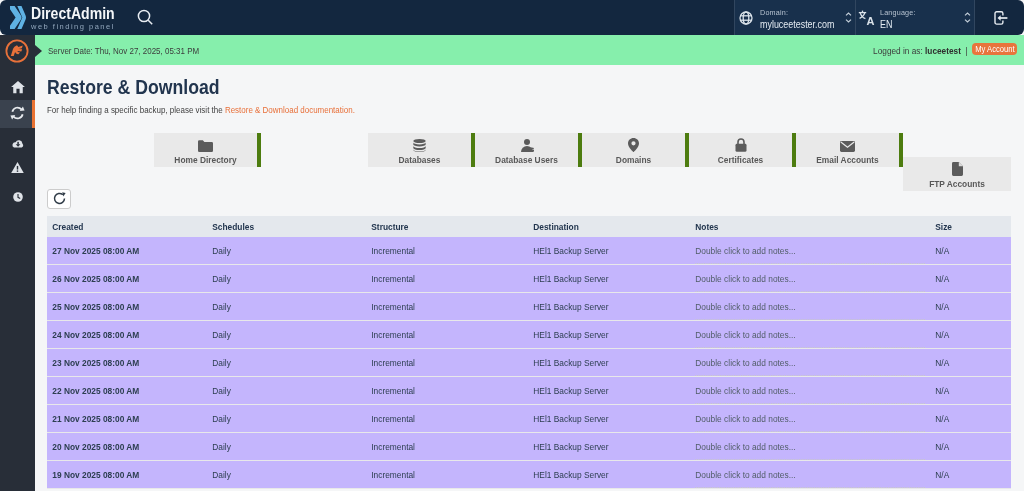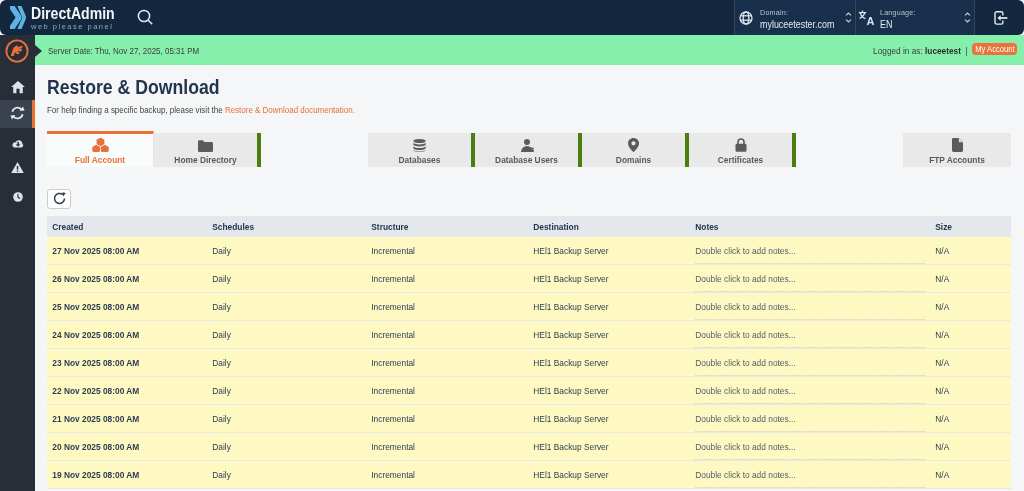--- a/index.html
+++ b/index.html
@@ -55,21 +55,21 @@
 .tab.sel .tlabel { color:#e8703a; }
 
 
 #refresh-btn { position:absolute; left:12px; top:124px; width:24px; height:20px; background:#fff; border:1px solid #ccc; border-radius:3px; text-align:center; }
 #refresh-btn svg { margin-top:2px; }
 
 
 #tbl { position:absolute; left:12px; top:151px; width:964px; }
 #thead { position:relative; height:21px; background:#e4e8ed; }
 #thead .th { position:absolute; top:0; height:21px; line-height:21px; font-size:9.5px; font-weight:bold; color:#22354e; padding-left:6px; transform:scaleX(0.88); transform-origin:0 50%; }
-.row { position:relative; height:28px; background:#fef9c3; border-bottom:1px solid #e8e8ea; }
+.row { position:relative; height:28px; background:#c4b5fd; border-bottom:1px solid #e8e8ea; }
 .row .td { position:absolute; top:0; height:27px; line-height:27px; font-size:9.5px; color:#2c3e50; padding-left:6px; white-space:nowrap; transform:scaleX(0.88); transform-origin:0 50%; }
 .row .td.b { font-weight:bold; }
 .row .notes { color:#515d68; }
 .row .notes span { display:inline-block; width:261px; line-height:13px; margin-top:5px; padding-bottom:6px; border-bottom:1px dotted #c9c9c9; }
 .c1 { left:0; width:160px; }
 .c2 { left:160px; width:159px; }
 .c3 { left:319px; width:162px; }
 .c4 { left:481px; width:162px; }
 .c5 { left:643px; width:240px; }
 .c6 { left:883px; width:81px; }
@@ -119,21 +119,21 @@
 
   <div id="navbar">
     <div id="logo-mark">
       <svg width="16" height="23" viewBox="0 0 16 23">
         <path fill="#5fb2e4" d="M0 0 L4.6 0 L10.8 9.2 Q11.6 10.4 11.6 11.5 Q11.6 12.6 10.8 13.8 L4.6 23 L0 23 L0 19.8 L5.6 11.5 L0 3.2 Z"></path>
         <path fill="#5fb2e4" d="M7.2 0 L11.4 0 L15.4 9.2 Q15.9 10.4 15.9 11.5 Q15.9 12.6 15.4 13.8 L11.4 23 L7.2 23 L12.2 11.5 L7.2 0 Z" transform="translate(0.1,0)"></path>
       </svg>
     </div>
     <div id="logo-text">
       <div class="da">DirectAdmin</div>
-      <div class="wcp">web please panel</div>
+      <div class="wcp">web finding panel</div>
     </div>
     <div id="nav-search">
       <svg width="17" height="17" viewBox="0 0 17 17">
           <circle cx="7" cy="7" r="5.6" fill="none" stroke="#e8edf2" stroke-width="1.5"></circle>
           <line x1="11.2" y1="11.2" x2="15.2" y2="15.2" stroke="#e8edf2" stroke-width="1.5"></line>
         </svg>
     </div>
 
     <div class="nav-box" id="box-domain"></div>
     <div class="nav-box" id="box-lang"></div>
@@ -190,30 +190,20 @@
       <circle cx="12" cy="12" r="10.6" fill="none" stroke="#e8713a" stroke-width="1.8"></circle>
       <path fill="#e8713a" d="M5.8 17 L8 10 C8.5 8.4 10.2 6.9 12 6.2 L13.4 8 L17.8 6.6 L16.8 9.3 L13.8 9.9 L17.2 10.3 L16.3 12.4 L12.4 12.1 C12.6 12.9 13.6 13.5 15 13.3 L13.5 15.2 C11.8 15.4 10.5 14.3 10.1 13.1 L8.7 17 Z"></path>
     </svg>
   </div>
 
   <div id="content">
     <h1 class="cond">Restore &amp; Download</h1>
     <div id="subtext" class="cond">For help finding a specific backup, please visit the <a href="#">Restore &amp; Download documentation.</a></div>
 
     <div id="tabs">
-      <div class="tab sel" style="left:0px; width:107px;">
-        <div class="ticon"><svg width="17" height="14" viewBox="0 0 17 14">
-              <g fill="#e8703a">
-                <path d="M8.5 -0.4 L12.4 1.8 L12.4 6 L8.5 8.2 L4.6 6 L4.6 1.8 Z"></path>
-                <path d="M4.2 6.8 L8.1 9 L8.1 13.2 L4.2 15.4 L0.3 13.2 L0.3 9 Z"></path>
-                <path d="M12.8 6.8 L16.7 9 L16.7 13.2 L12.8 15.4 L8.9 13.2 L8.9 9 Z"></path>
-              </g>
-            </svg></div>
-        <div class="tlabel">Full Account</div>
-      </div>
       <div class="tab" style="left:107px; width:107px;">
         <div class="ticon"><svg width="15" height="12" viewBox="0 0 15 12">
               <path fill="#5b5b5b" d="M0 1.5 A1.2 1.2 0 0 1 1.2 0.3 L4.8 0.3 L6.4 2 L13.8 2 A1.2 1.2 0 0 1 15 3.2 L15 10.8 A1.2 1.2 0 0 1 13.8 12 L1.2 12 A1.2 1.2 0 0 1 0 10.8 Z"></path>
             </svg></div>
         <div class="tlabel">Home Directory</div>
       </div>
       <div class="tab" style="left:321px; width:107px;">
         <div class="ticon"><svg width="13" height="13" viewBox="0 0 13 13">
               <g fill="#5b5b5b">
                 <ellipse cx="6.5" cy="2" rx="6.2" ry="2"></ellipse>
@@ -241,21 +231,28 @@
             </svg></div>
         <div class="tlabel">Domains</div>
       </div>
       <div class="tab" style="left:642px; width:107px;">
         <div class="ticon"><svg width="12" height="14" viewBox="0 0 12 14">
               <path d="M3 6 L3 4 a3 3 0 0 1 6 0 L9 6" fill="none" stroke="#5b5b5b" stroke-width="1.6"></path>
               <rect x="0.5" y="5.8" width="11" height="8" rx="1.4" fill="#5b5b5b"></rect>
             </svg></div>
         <div class="tlabel">Certificates</div>
       </div>
-      <div class="tab" style="left:856px; width:108px; border-right:none;">
+      <div class="tab" style="left:749px; width:107px;">
+        <div class="ticon"><svg width="15" height="11" viewBox="0 0 15 11">
+              <rect x="0" y="0" width="15" height="11" rx="1.4" fill="#5b5b5b"></rect>
+              <path d="M0.8 1 L7.5 6.2 L14.2 1" fill="none" stroke="#e9e9e9" stroke-width="1.2"></path>
+            </svg></div>
+        <div class="tlabel">Email Accounts</div>
+      </div>
+      <div class="tab" style="left:856px; width:108px; border-right:none;margin-top:24px;">
         <div class="ticon"><svg width="11" height="14" viewBox="0 0 11 14">
               <path fill="#5b5b5b" d="M0 1.4 A1.4 1.4 0 0 1 1.4 0 L6.8 0 L11 4.2 L11 12.6 A1.4 1.4 0 0 1 9.6 14 L1.4 14 A1.4 1.4 0 0 1 0 12.6 Z"></path>
               <path fill="#e9e9e9" d="M6.8 0 L6.8 4.2 L11 4.2" opacity="0.9"></path>
             </svg></div>
         <div class="tlabel">FTP Accounts</div>
       </div>
     </div>
 
     <div id="refresh-btn">
       <svg width="13" height="13" viewBox="0 0 13 13">

